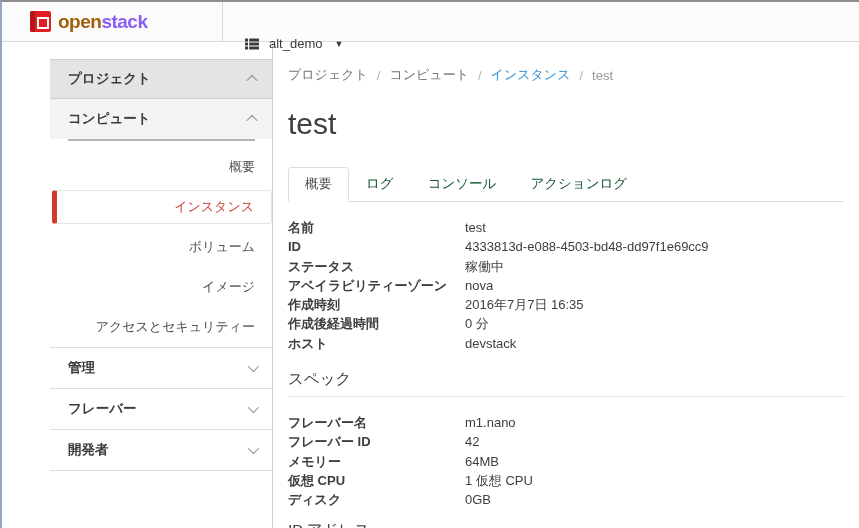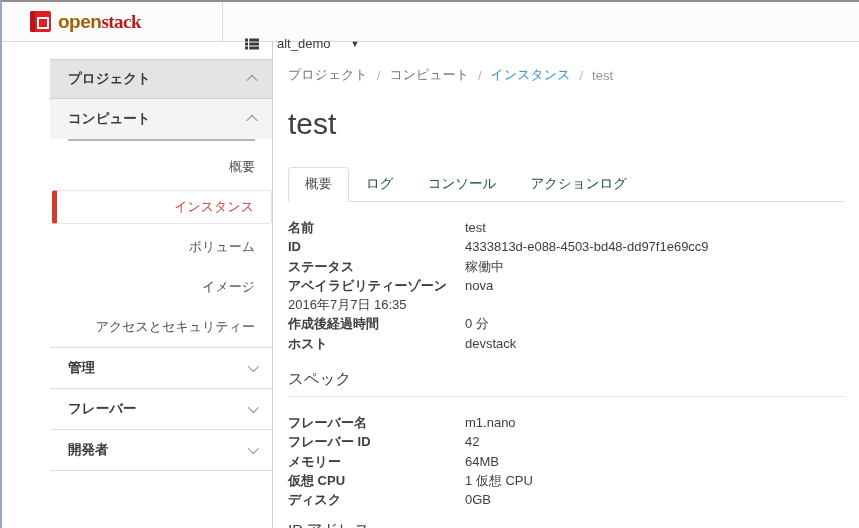--- a/index.html
+++ b/index.html
@@ -19,22 +19,22 @@
     border-bottom:1px solid #d9d9d9;
     display:flex; align-items:center; position:relative;
   }
   .topbar .v-sep { position:absolute; left:220px; top:0; bottom:0; width:1px; background:#d9d9d9; }
   .brand { display:flex; align-items:center; gap:7px; margin-left:28px; cursor:pointer; }
   .cube { width:21px; height:21px; position:relative; background:#e21d24; border-radius:2px; }
   .cube::before { content:""; position:absolute; left:0; top:0; bottom:0; width:5px; background:#b2171c; border-radius:2px 0 0 2px; }
   .cube::after { content:""; position:absolute; left:7px; top:6px; width:8px; height:8px; border:2px solid #ffffff; background:transparent; }
   .brand-text { font-size:19px; font-weight:bold; letter-spacing:-0.5px; }
   .brand-open { color:#a16207; }
-  .brand-stack { color:#b91c1c;font-family:Liberation Serif, serif; }
-  .switcher { position:absolute; left:243px; display:flex; align-items:center; gap:18px; color:#3a3a3a; font-size:13px; cursor:pointer;margin-top:44px; }
+  .brand-stack { color:#8b5cf6; }
+  .switcher { position:absolute; left:243px; display:flex; align-items:center; gap:10px; color:#3a3a3a; font-size:13px; cursor:pointer;margin-top:44px; }
   .caret { font-size:9px; color:#3a3a3a; margin-left:2px; }
   
   .body-row { flex:1; display:flex; min-height:0;padding-left:48px; }
   .sidebar { width:223px; flex:0 0 223px; background:#ffffff; border-right:1px solid #d2d2d2; }
   .sb-spacer { height:17px; }
   .sb-header {
     height:40px; display:flex; align-items:center; justify-content:space-between;
     padding:0 16px 0 18px; font-size:13.5px; font-weight:bold; color:#3b3b3b; cursor:pointer;
   }
   .sb-header.lvl1 { background:#e4e4e5; border-top:1px solid #d0d0d0; border-bottom:1px solid #d0d0d0; }
@@ -178,20 +178,21 @@
         </div>
         <div class="detail-row">
           <div class="detail-label">ステータス</div>
           <div class="detail-value">稼働中</div>
         </div>
         <div class="detail-row">
           <div class="detail-label">アベイラビリティーゾーン</div>
           <div class="detail-value">nova</div>
         </div>
         <div class="detail-row">
+          <div class="detail-label">作成時刻</div>
           <div class="detail-value">2016年7月7日 16:35</div>
         </div>
         <div class="detail-row">
           <div class="detail-label">作成後経過時間</div>
           <div class="detail-value">0 分</div>
         </div>
         <div class="detail-row">
           <div class="detail-label">ホスト</div>
           <div class="detail-value">devstack</div>
         </div>

